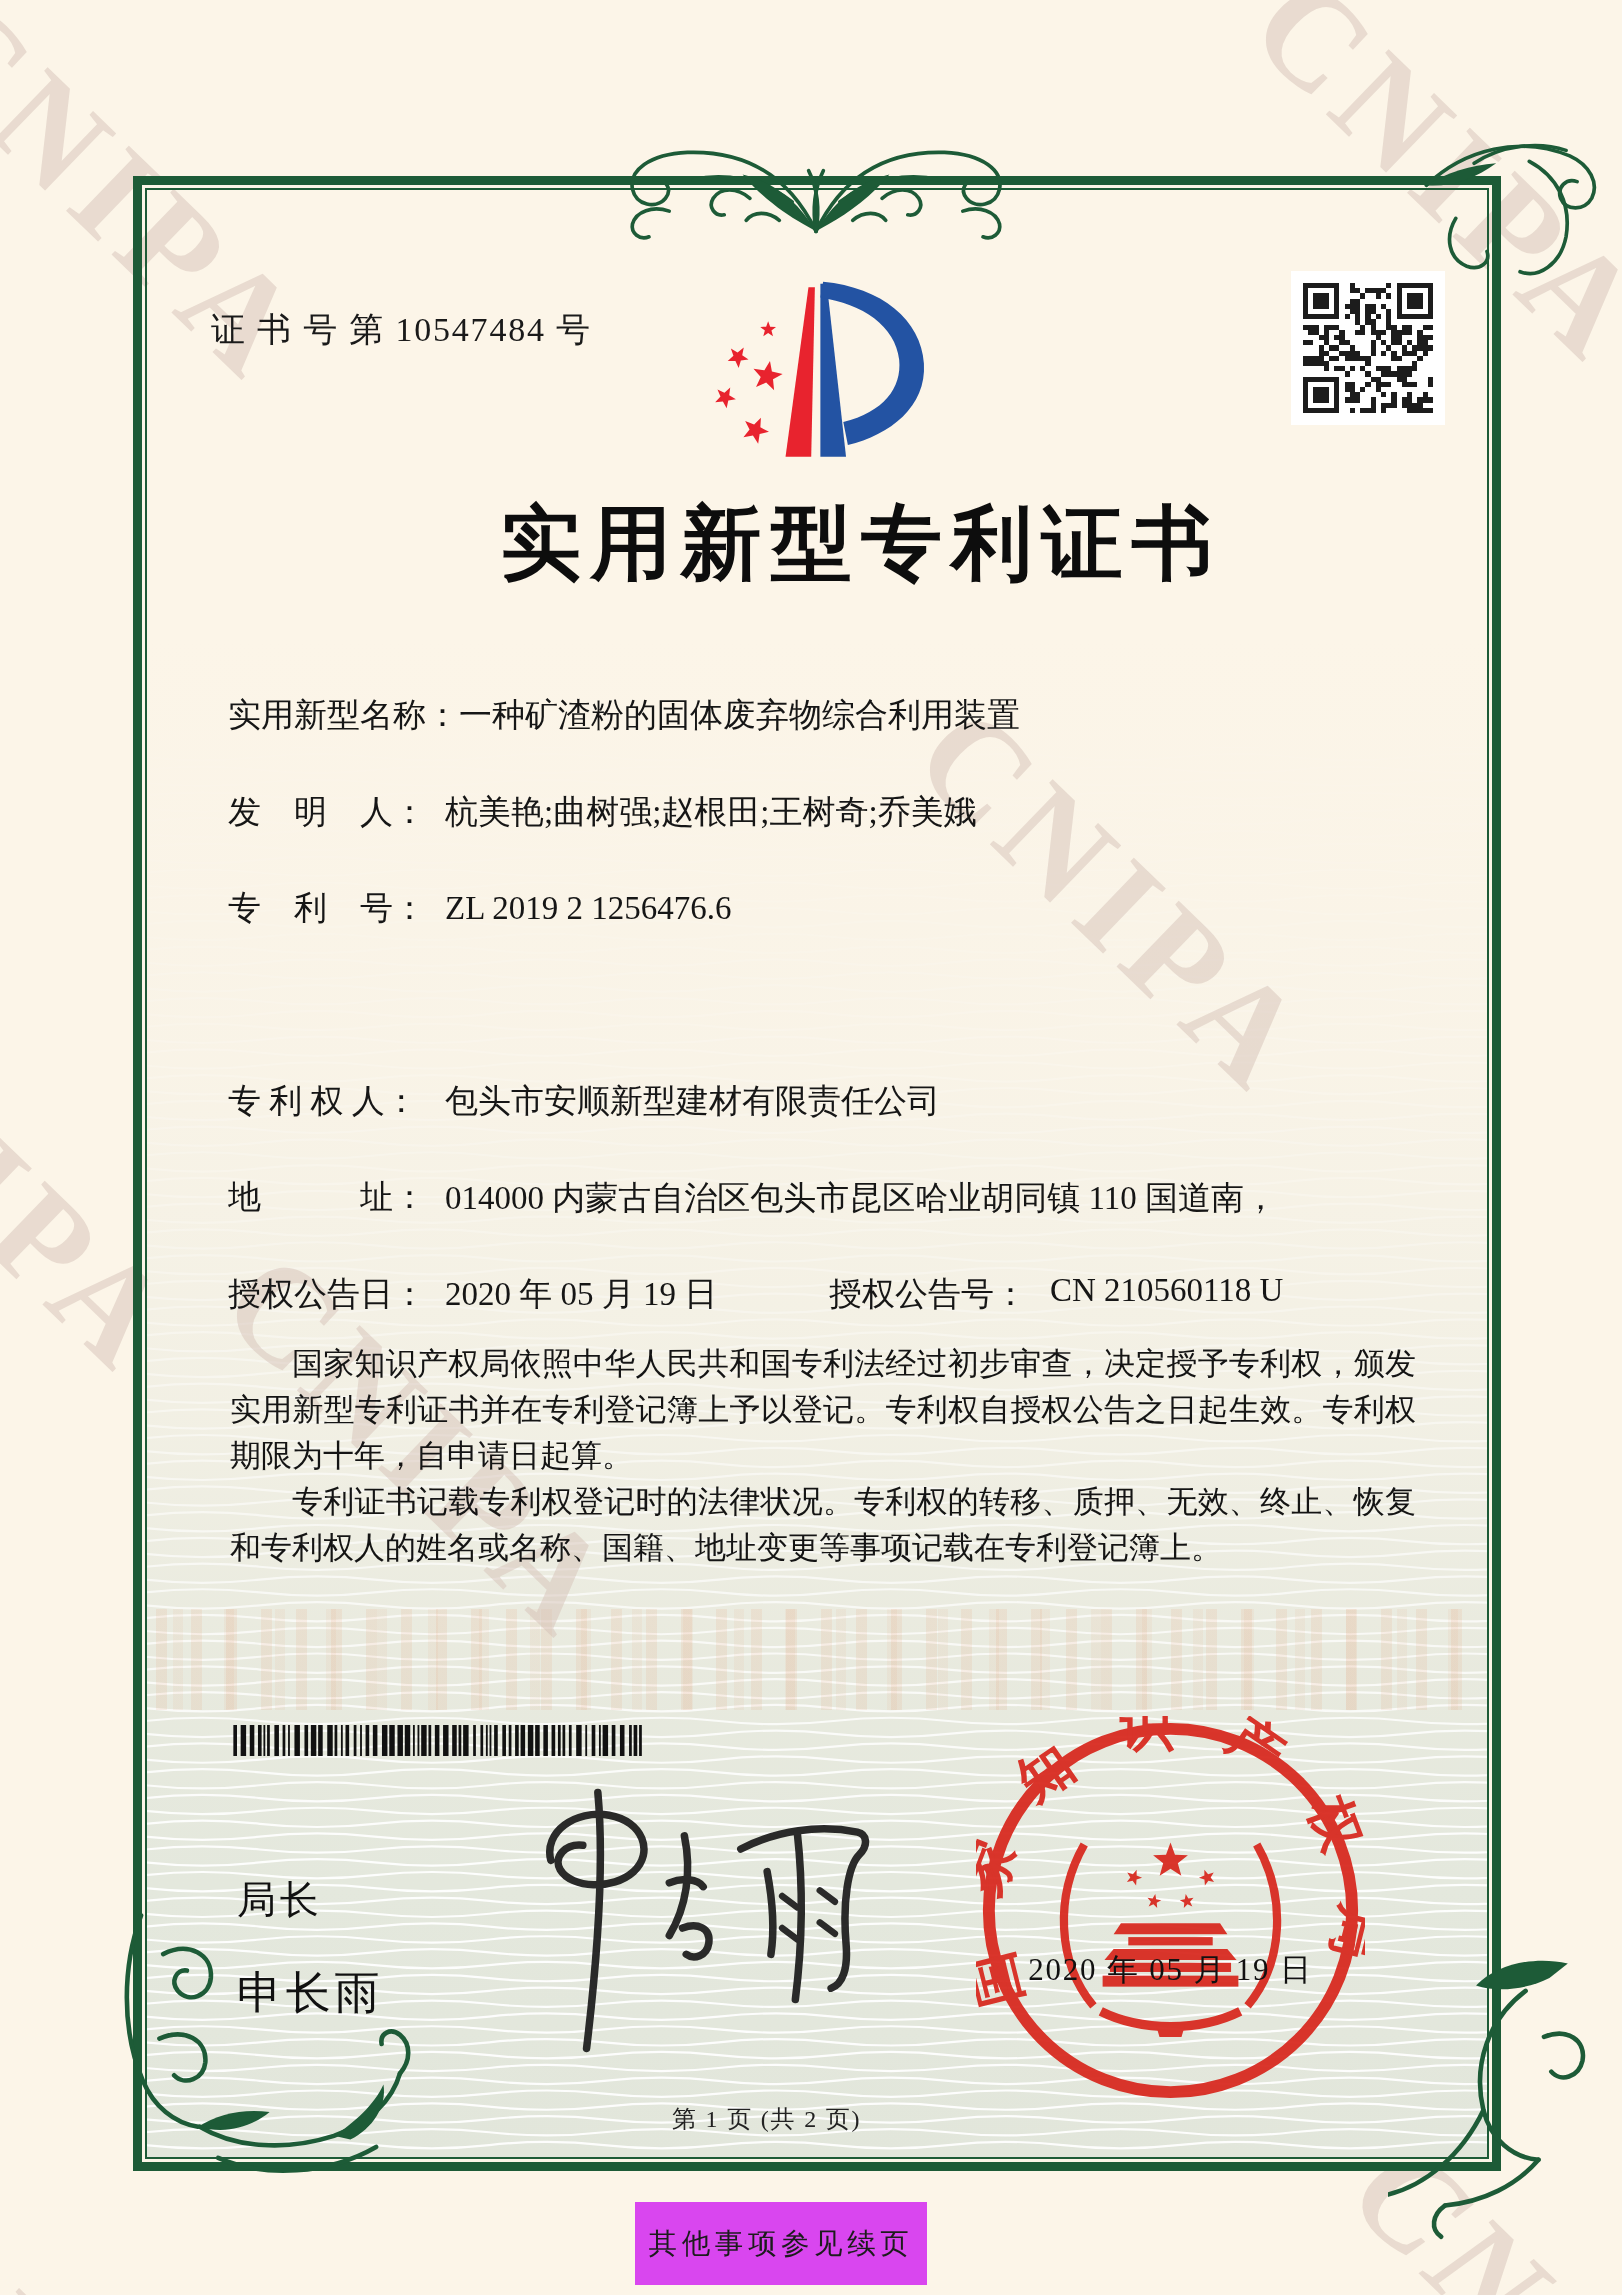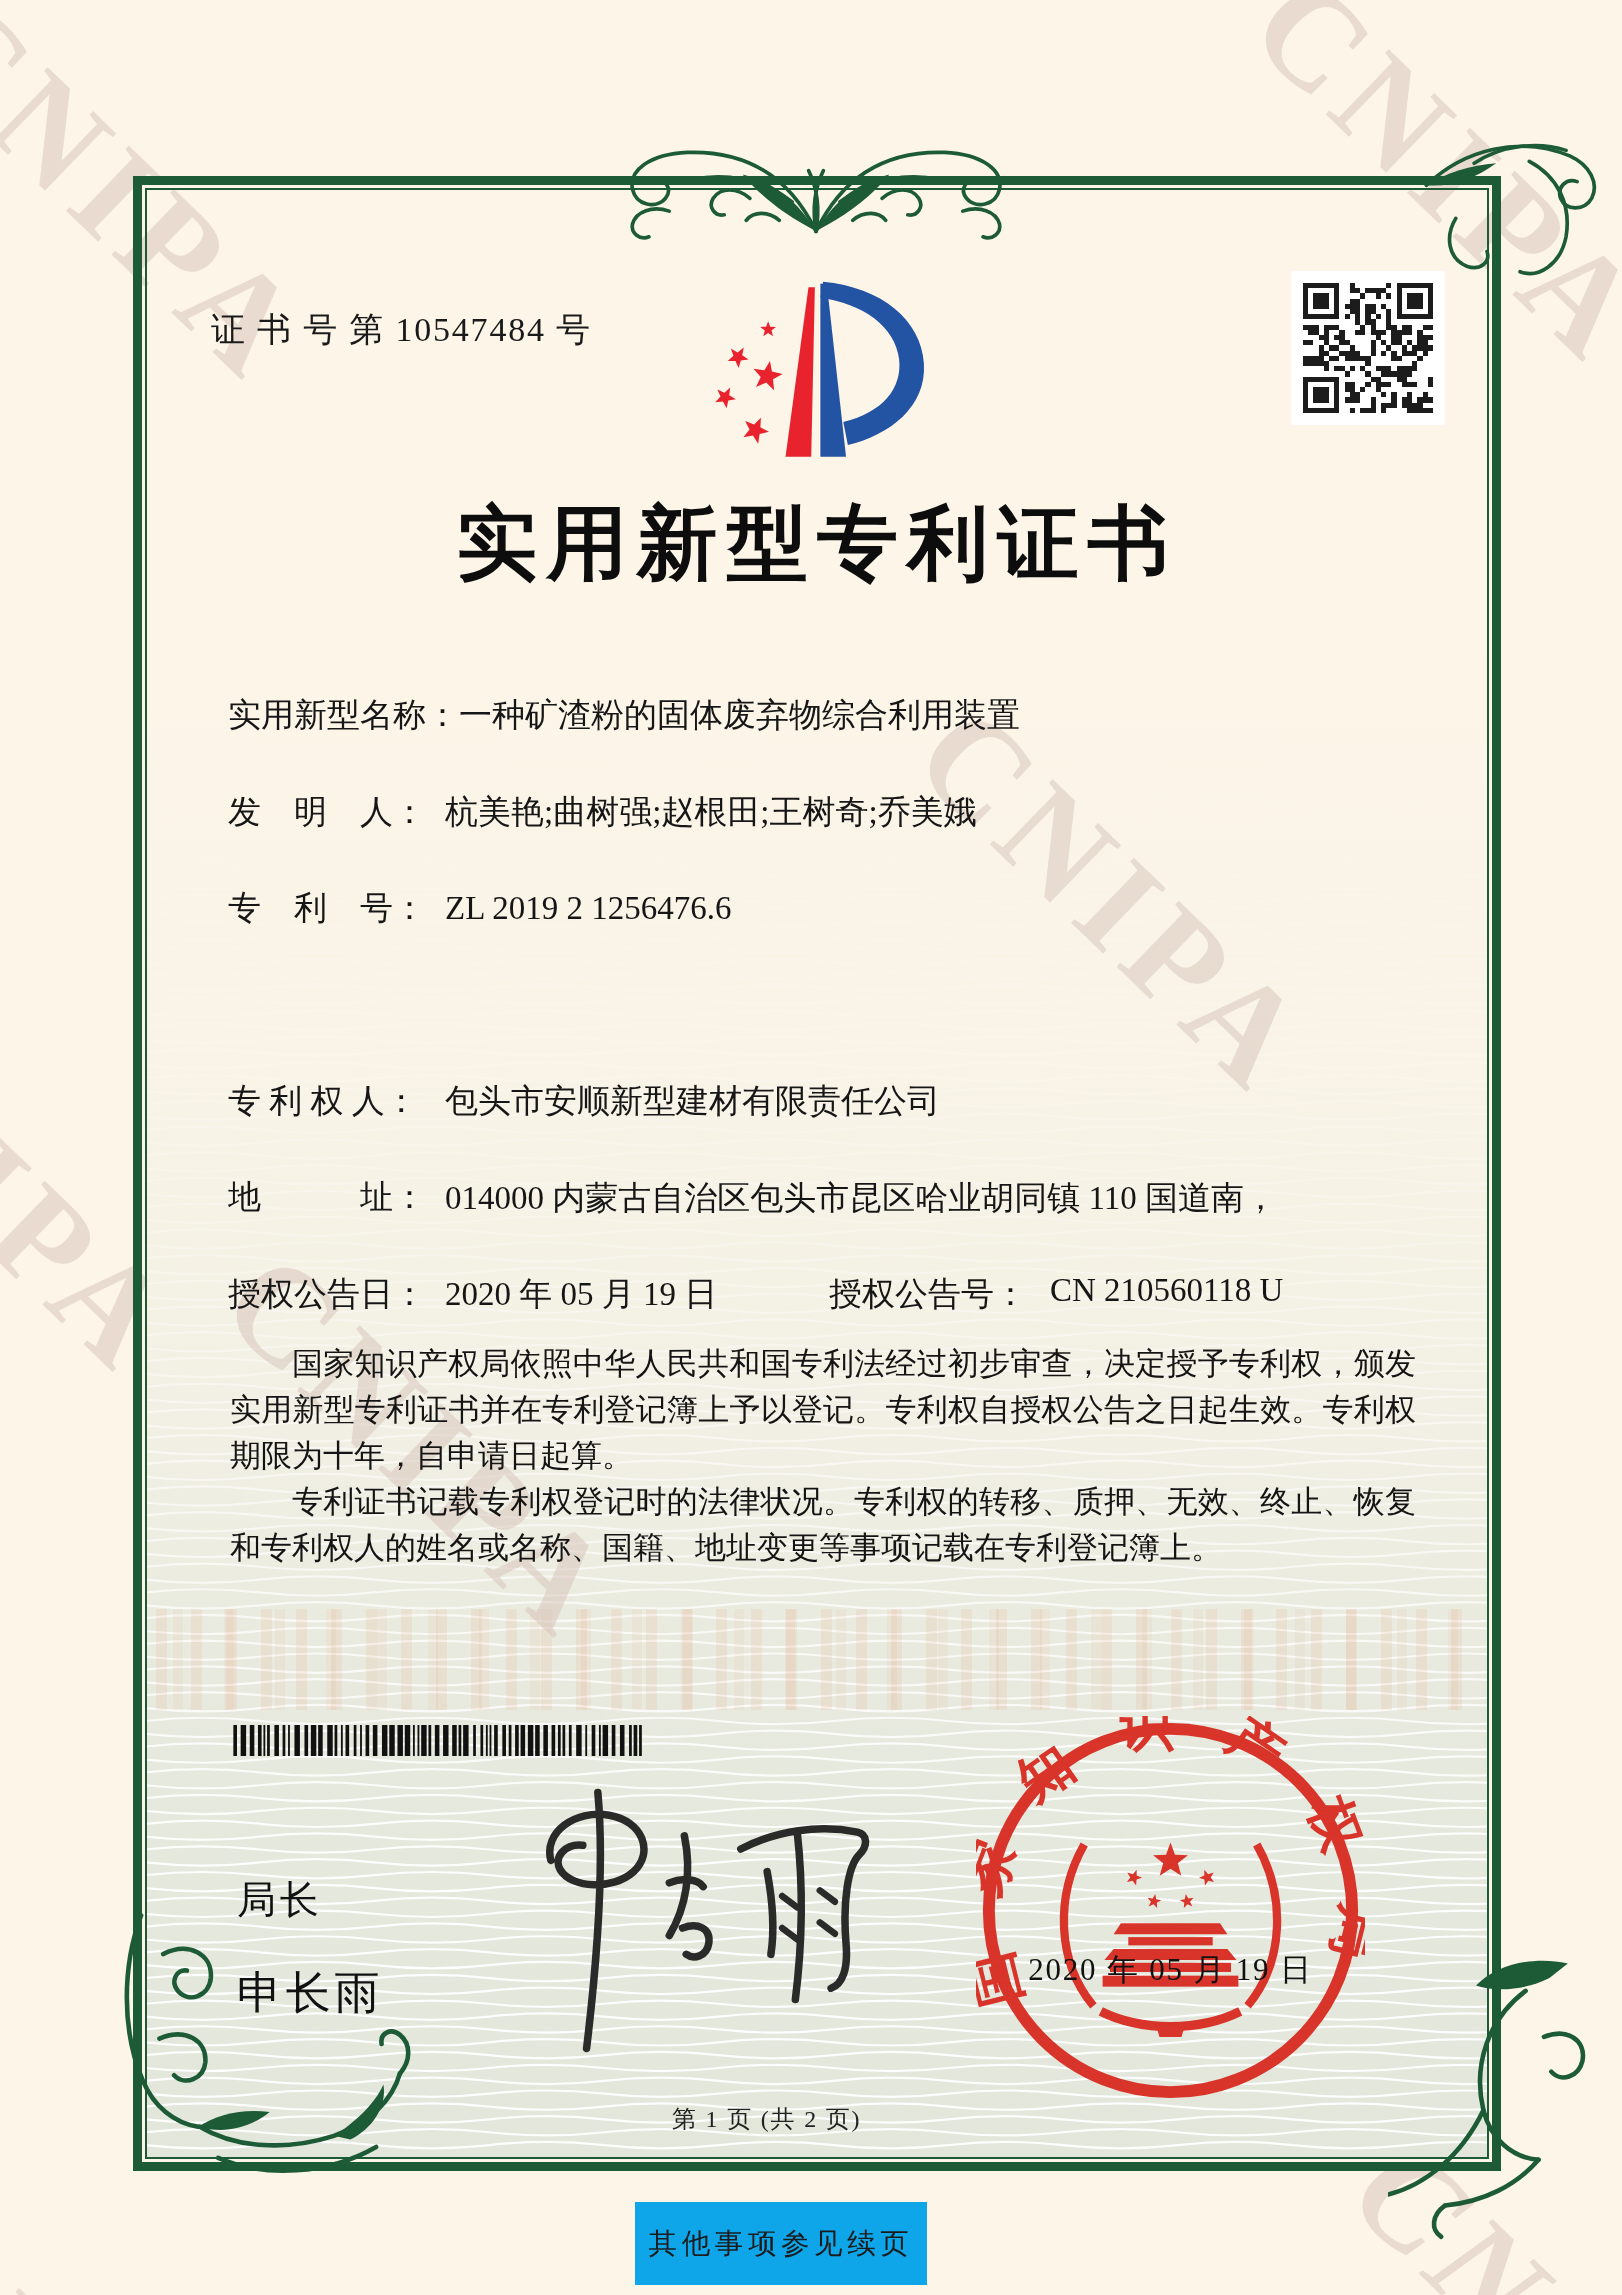--- a/index.html
+++ b/index.html
@@ -23,38 +23,38 @@
     border:9.2px solid #1d5b37;box-sizing:border-box;z-index:4;}
   .frame-inner{position:absolute;left:145px;top:188px;width:1344px;height:1971px;
     border:2.8px solid #1d5b37;box-sizing:border-box;z-index:4;}
   .orn{position:absolute;z-index:5;}
   
   .cert-no{position:absolute;left:211px;top:307px;font-size:34px;letter-spacing:1.8px;color:#1a1a1a;z-index:6;text-align:right;}
   .logo{position:absolute;left:712px;top:269px;z-index:6;}
   .qrbox{position:absolute;left:1291px;top:271px;width:154px;height:154px;background:#ffffff;z-index:6;}
   .qrbox svg{position:absolute;left:12px;top:12px;}
   .title{position:absolute;left:133px;top:490px;width:1368px;text-align:center;
-    font-size:81px;font-weight:700;letter-spacing:9.2px;color:#0d0d0d;z-index:6;}
+    font-size:81px;font-weight:700;letter-spacing:9.2px;color:#0d0d0d;z-index:6;padding-left:44px;}
   .row{position:absolute;left:228px;font-size:33px;color:#161616;white-space:nowrap;z-index:6;}
   .flabel{display:inline-block;min-width:217px;}
   .addr-lines{display:inline-block;vertical-align:top;line-height:46px;}
   .pair2-label{position:absolute;left:601px;top:0;}
   .pair2-value{position:absolute;left:822px;top:0;}
   .bodytext{position:absolute;left:230px;top:1341px;width:1186px;z-index:6;
     font-size:31px;line-height:46px;color:#141414;text-align:justify;}
   .bodytext p{margin:0;text-indent:2em;}
   .barcode{position:absolute;left:232px;top:1725px;z-index:6;}
   .director-title{position:absolute;left:237px;top:1873px;font-size:39px;letter-spacing:3.7px;color:#111;z-index:6;}
   .director-name{position:absolute;left:237px;top:1963px;font-size:45px;letter-spacing:3.7px;color:#111;z-index:6;}
   .sig{position:absolute;left:485px;top:1769px;z-index:6;}
   .seal{position:absolute;left:976px;top:1716px;z-index:6;opacity:.94;}
   .seal-date{position:absolute;left:950px;top:1949px;width:441px;text-align:center;
     font-size:31px;letter-spacing:1.8px;color:#111;z-index:7;}
   .page-num{position:absolute;left:672px;top:2103px;font-size:24px;letter-spacing:1.8px;color:#222;z-index:6;}
-  .contbox{position:absolute;left:635px;top:2202px;width:292px;height:83px;background:#0ea5e9;z-index:6;
+  .contbox{position:absolute;left:635px;top:2202px;width:292px;height:83px;background:#d946ef;z-index:6;
     text-align:center;line-height:83px;font-size:28.5px;letter-spacing:4.6px;color:#1c1c1c;}
 </style>
 </head>
 <body>
 
 <div id="page">
 
   <div class="waveband">
     <svg id="wavesvg" xmlns="http://www.w3.org/2000/svg" viewBox="0 0 1464 1660" width="1344" height="1524">
         <path d="M 0 8 q 62.5 -7 125 0 q 62.5 7 125 0 q 62.5 -7 125 0 q 62.5 7 125 0 q 62.5 -7 125 0 q 62.5 7 125 0 q 62.5 -7 125 0 q 62.5 7 125 0 q 62.5 -7 125 0 q 62.5 7 125 0 q 62.5 -7 125 0 q 62.5 7 125 0 q 62.5 -7 125 0 q 62.5 7 125 0" fill="none" stroke="rgba(255,255,255,0.92)" stroke-width="2.4"></path>

